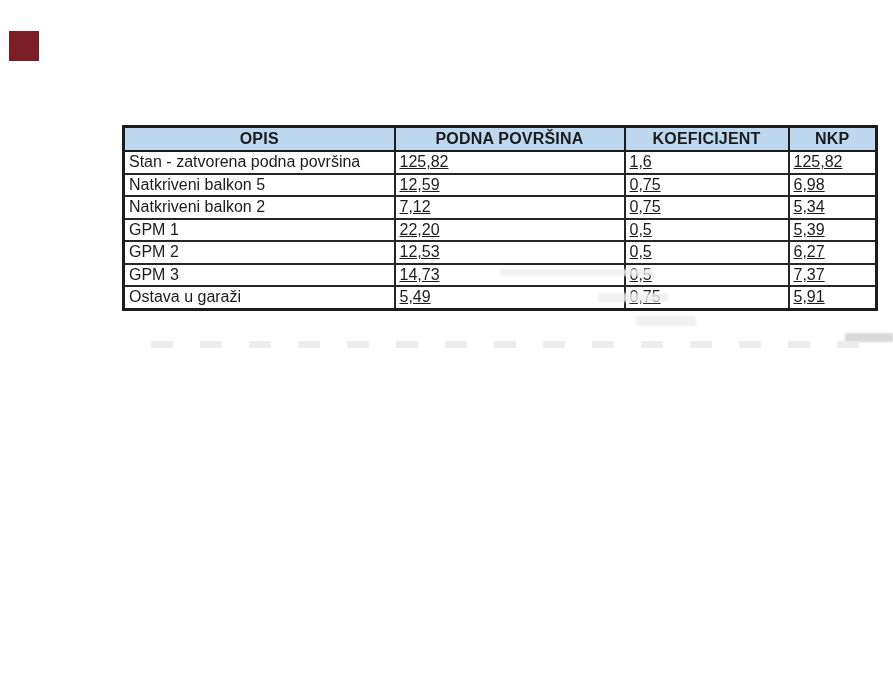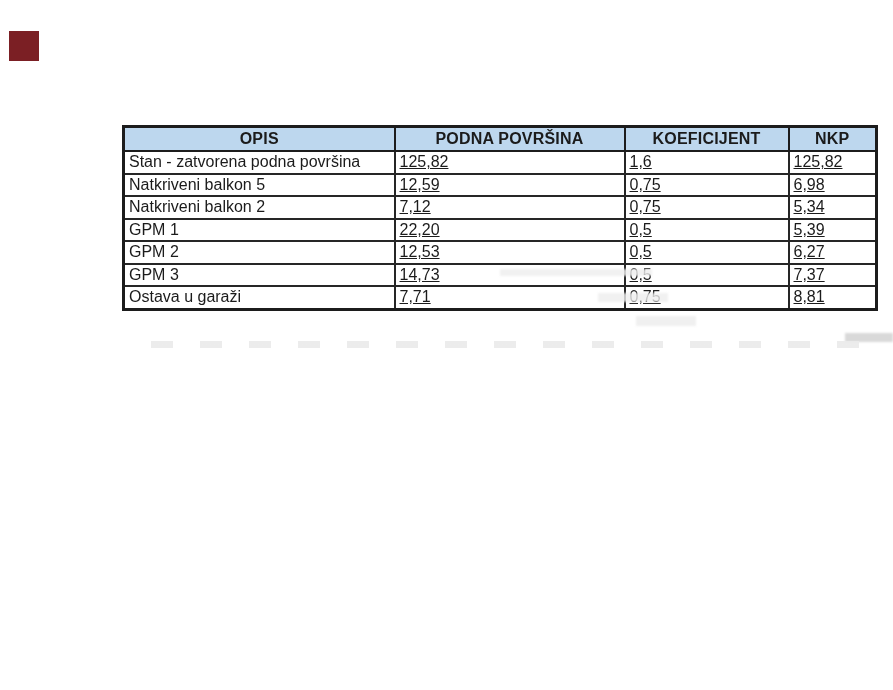--- a/index.html
+++ b/index.html
@@ -132,23 +132,23 @@
         <td class="cell-num">6,27</td>
       </tr>
       <tr>
         <td class="cell-text">GPM 3</td>
         <td class="cell-num">14,73</td>
         <td class="cell-num">0,5</td>
         <td class="cell-num">7,37</td>
       </tr>
       <tr>
         <td class="cell-text">Ostava u garaži</td>
-        <td class="cell-num">7,71</td>
+        <td class="cell-num">5,49</td>
         <td class="cell-num">0,75</td>
-        <td class="cell-num">8,81</td>
+        <td class="cell-num">5,91</td>
       </tr>
     </tbody>
   </table>
 
   <div class="smudge smudge-a"></div>
   <div class="smudge smudge-b"></div>
   <div class="smudge smudge-c"></div>
   <div class="smudge smudge-d"></div>
   <div class="smudge smudge-e"></div>
   <div class="border-dashes"></div>

